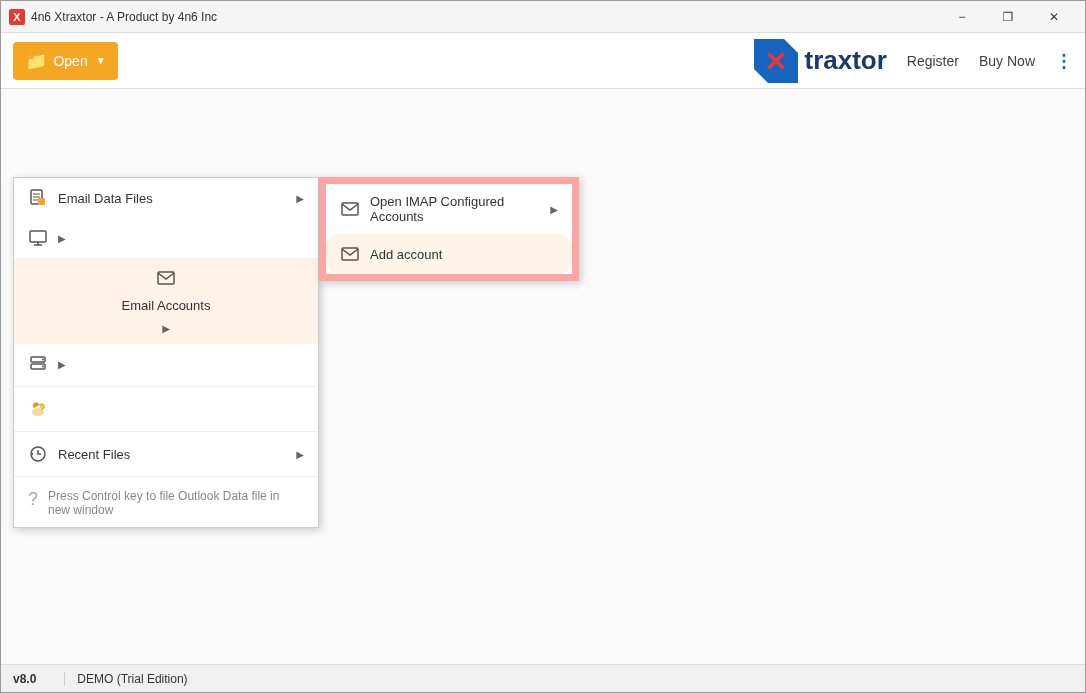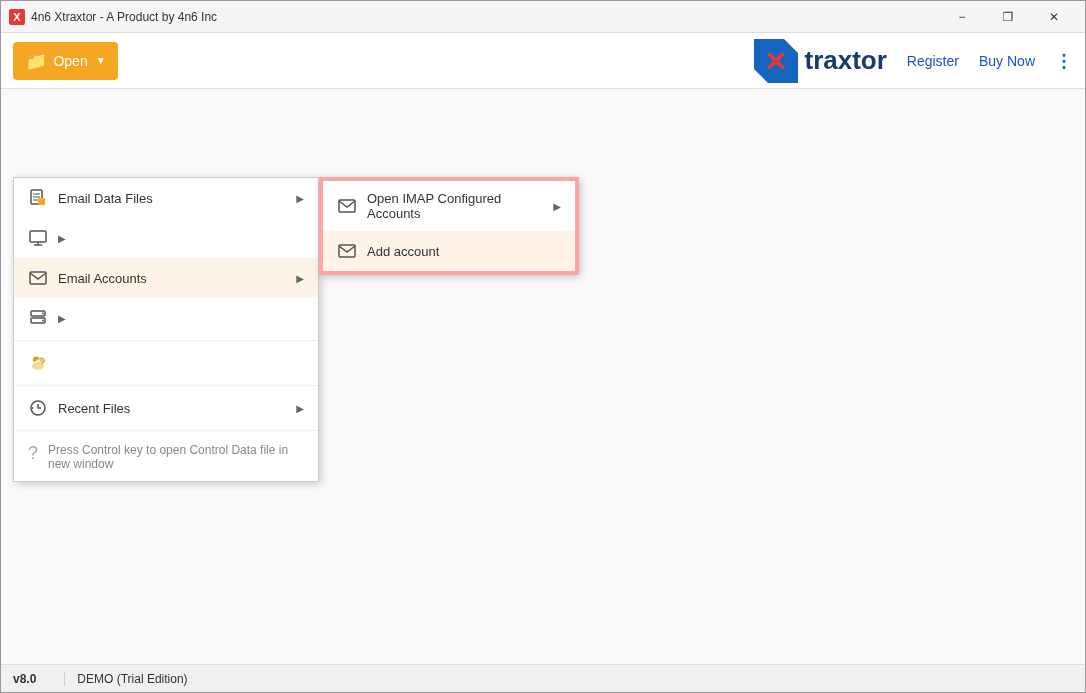--- a/index.html
+++ b/index.html
@@ -95,21 +95,21 @@
     .logo {
       display: flex;
       align-items: center;
       gap: 4px;
     }
     .register-btn, .buynow-btn {
       background: transparent;
       border: none;
       cursor: pointer;
       font-size: 14px;
-      color: #1d4ed8;
+      color: #404040;
       font-weight: 500;
     }
     .more-btn {
       background: transparent;
       border: none;
       cursor: pointer;
       font-size: 18px;
       color: #1565c0;
       font-weight: bold;
     }
@@ -159,20 +159,21 @@
       display: flex;
       align-items: center;
       padding: 10px 14px;
       cursor: pointer;
       position: relative;
       gap: 10px;
       color: #333;
     }
     .menu-item.active {
       background: #fdf3e7;
+      flex-direction: column;
     }
     .menu-item .item-icon {
       width: 20px;
       height: 20px;
       flex-shrink: 0;
       display: flex;
       align-items: center;
       justify-content: center;
       color: #555;
     }
@@ -203,34 +204,35 @@
       margin-top: 0;
     }
 
     
     .submenu {
       position: absolute;
       top: 88px;
       left: 318px;
       width: 260px;
       background: white;
-      border: 4px solid #fca5a5;
+      border: 7px solid #fca5a5;
       box-shadow: 2px 2px 8px rgba(0,0,0,0.2);
       z-index: 101;
     }
     .submenu-item {
       display: flex;
       align-items: center;
       padding: 10px 14px;
       cursor: pointer;
       gap: 10px;
       color: #333;
     }
     .submenu-item.active {
       background: #fdf3e7;
+      border-radius: 14px;
     }
     .submenu-item .item-icon {
       width: 20px;
       height: 20px;
       flex-shrink: 0;
       display: flex;
       align-items: center;
       justify-content: center;
       color: #555;
     }
@@ -366,21 +368,21 @@
           </svg>
       </span>
       <span class="item-label">Recent Files</span>
       <span class="arrow">▶</span>
     </div>
 
     <div class="menu-divider"></div>
 
     <div class="menu-help">
       <span class="help-icon">?</span>
-      <span>Press Control key to open Control Data file in new window</span>
+      <span>Press Control key to file Outlook Data file in new window</span>
     </div>
   </div>
 
   <div class="submenu">
 
     <div class="submenu-item">
       <span class="item-icon">
         <svg width="18" height="18" viewBox="0 0 18 18">
             <rect x="1" y="3" width="16" height="12" rx="1" fill="none" stroke="#555" stroke-width="1.5"></rect>
             <polyline points="1,4 9,10 17,4" fill="none" stroke="#555" stroke-width="1.5"></polyline>

